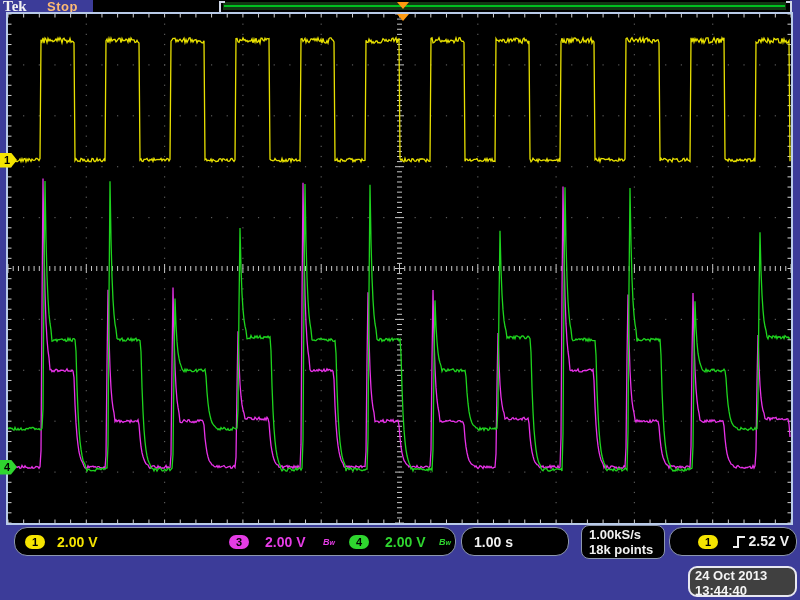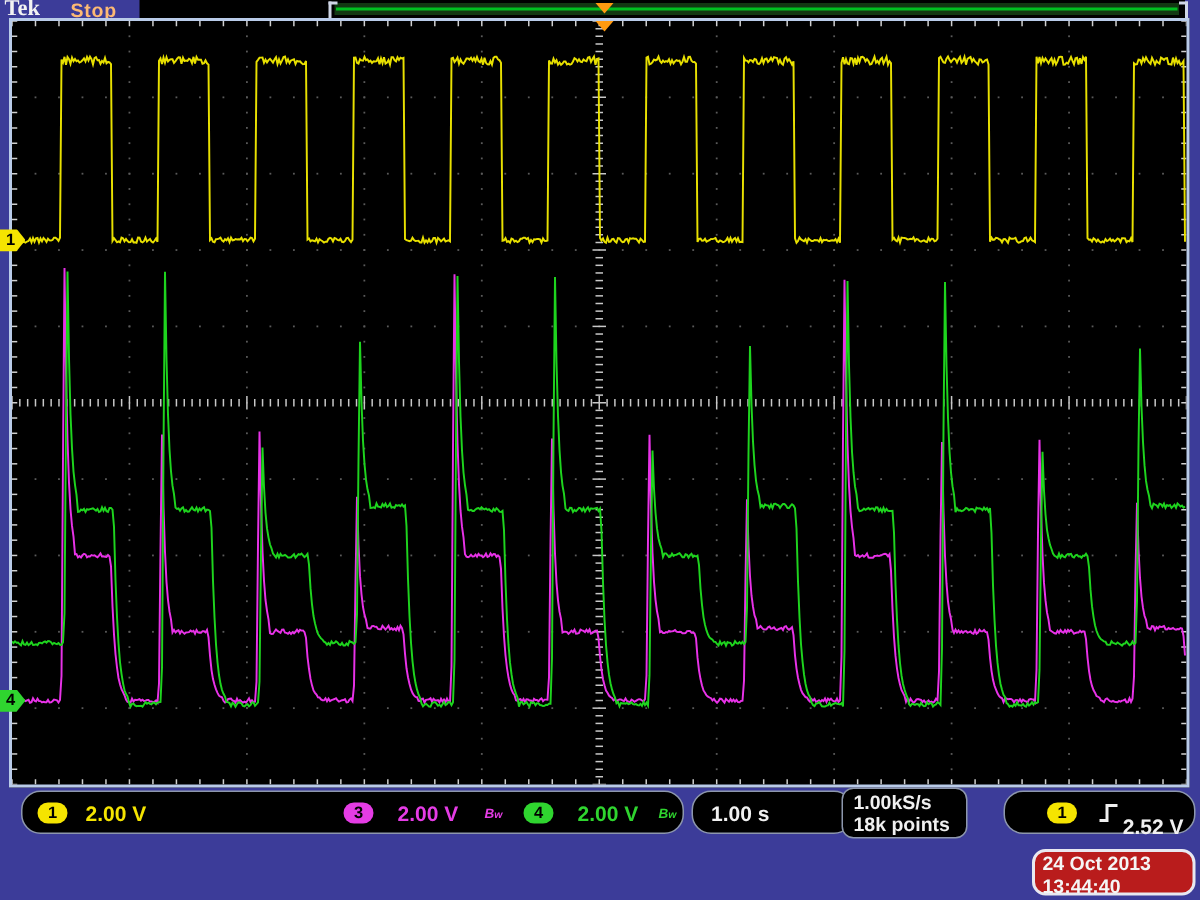--- a/index.html
+++ b/index.html
@@ -59,21 +59,21 @@
   .robox .abs{position:absolute;white-space:nowrap;}
   .oval{
     position:absolute;width:20px;height:14px;border-radius:8px;
     color:#000;font-size:11px;font-weight:bold;text-align:center;line-height:14px;top:7px;
   }
   .ch1c{color:#f5e400;} .ch3c{color:#e53ce5;} .ch4c{color:#2fd52f;}
   .bw{font-size:9px;font-style:italic;top:9px;}
   .bw i{font-size:7px;font-style:italic;}
   .twoline{font-size:13px;line-height:15px;padding:1px 0 0 7px;border-radius:8px;}
   .datebox{
-    position:absolute;left:688px;top:566px;width:109px;height:31px;background:#b91c1c;
+    position:absolute;left:688px;top:566px;width:109px;height:31px;background:#404040;
     border:2px solid #e8e8f0;border-radius:9px;color:#f5f5f5;
     font-size:13px;font-weight:bold;line-height:15px;padding:0 0 0 5px;box-sizing:border-box;
     white-space:nowrap;
   }
 </style>
 </head>
 <body>
 
 <div class="tek-logo">Tek</div>
 <div class="acq-status">Stop</div>
@@ -1352,29 +1352,29 @@
   <div class="abs ch4c" style="left:370px;top:6px;">2.00 V</div>
   <div class="abs ch4c bw" style="left:424px;">
     <span>B</span><i>w</i>
   </div>
 </div>
 
 <div class="robox" style="left:461px;top:527px;width:108px;">
   <div class="abs" style="left:12px;top:6px;text-align:center;">1.00 s</div>
 </div>
 
-<div class="robox twoline" style="left:561px;top:525px;width:84px;height:34px;">
+<div class="robox twoline" style="left:581px;top:525px;width:84px;height:34px;">
   <div>1.00kS/s</div>
   <div>18k points</div>
 </div>
 
 <div class="robox" style="left:669px;top:527px;width:128px;">
   <div class="oval" style="left:28px;background:#f5e400">1</div>
   <svg style="position:absolute;left:62px;top:6px;" width="15" height="16" viewBox="0 0 15 16">
     <path d="M1,13 H6 V3 H13" stroke="#f0f0f0" stroke-width="2" fill="none"></path>
   </svg>
-  <div class="abs" style="right:7px;top:15px;margin-left:28px;">2.52 V</div>
+  <div class="abs" style="right:7px;top:5px;margin-left:28px;">2.52 V</div>
 </div>
 
 <div class="datebox">
   <div>24 Oct 2013</div>
   <div>13:44:40</div>
 </div>
 
 </body></html>

